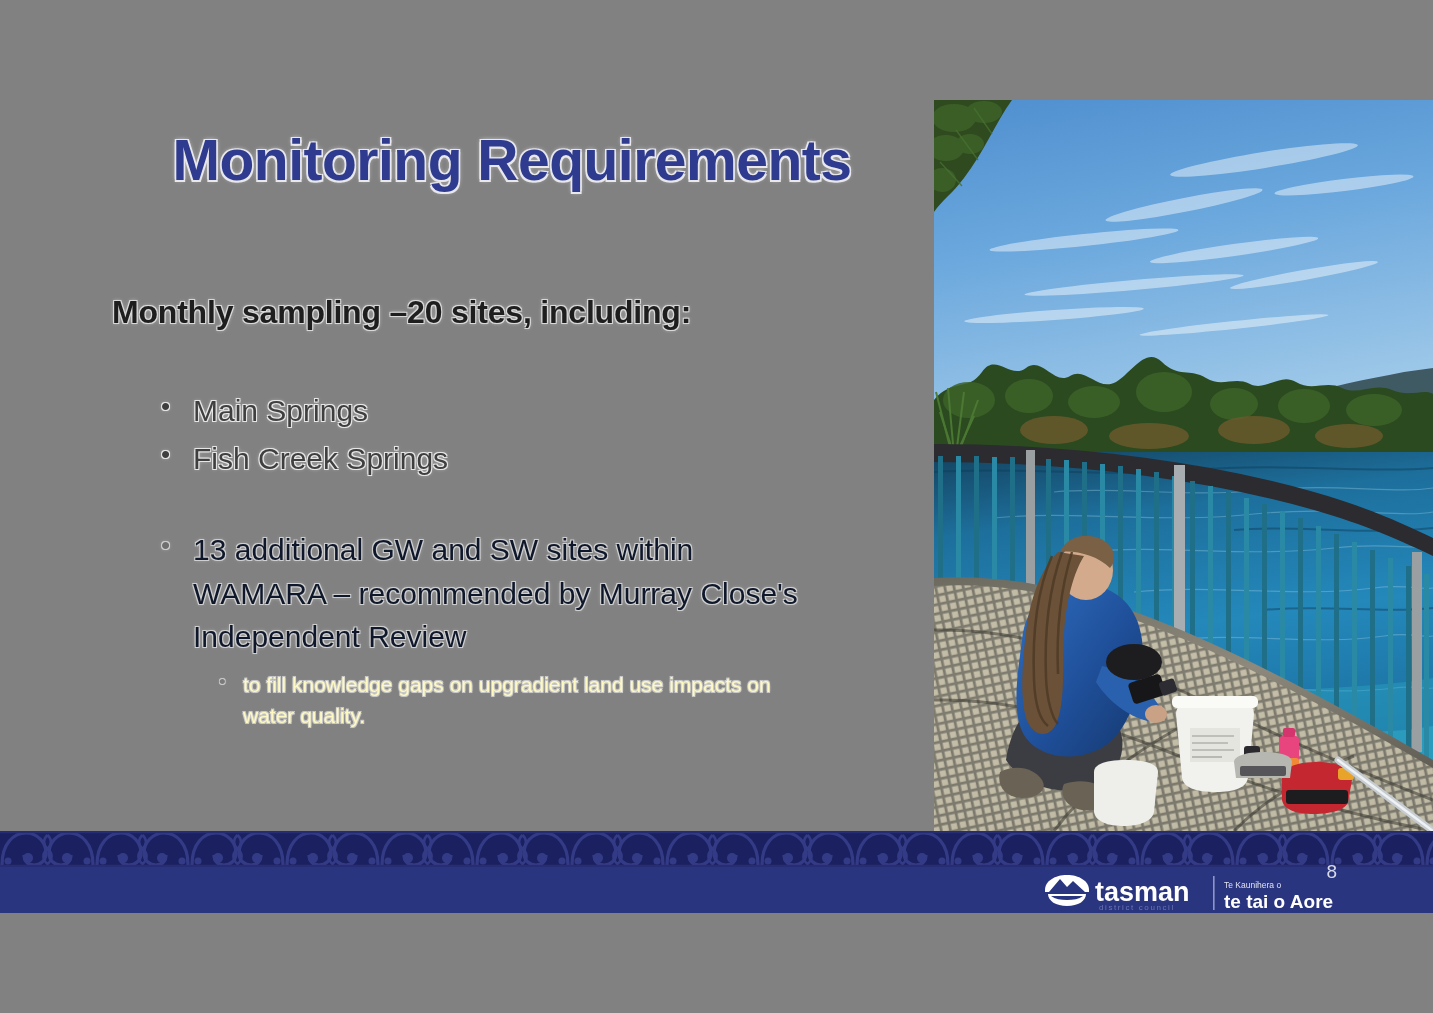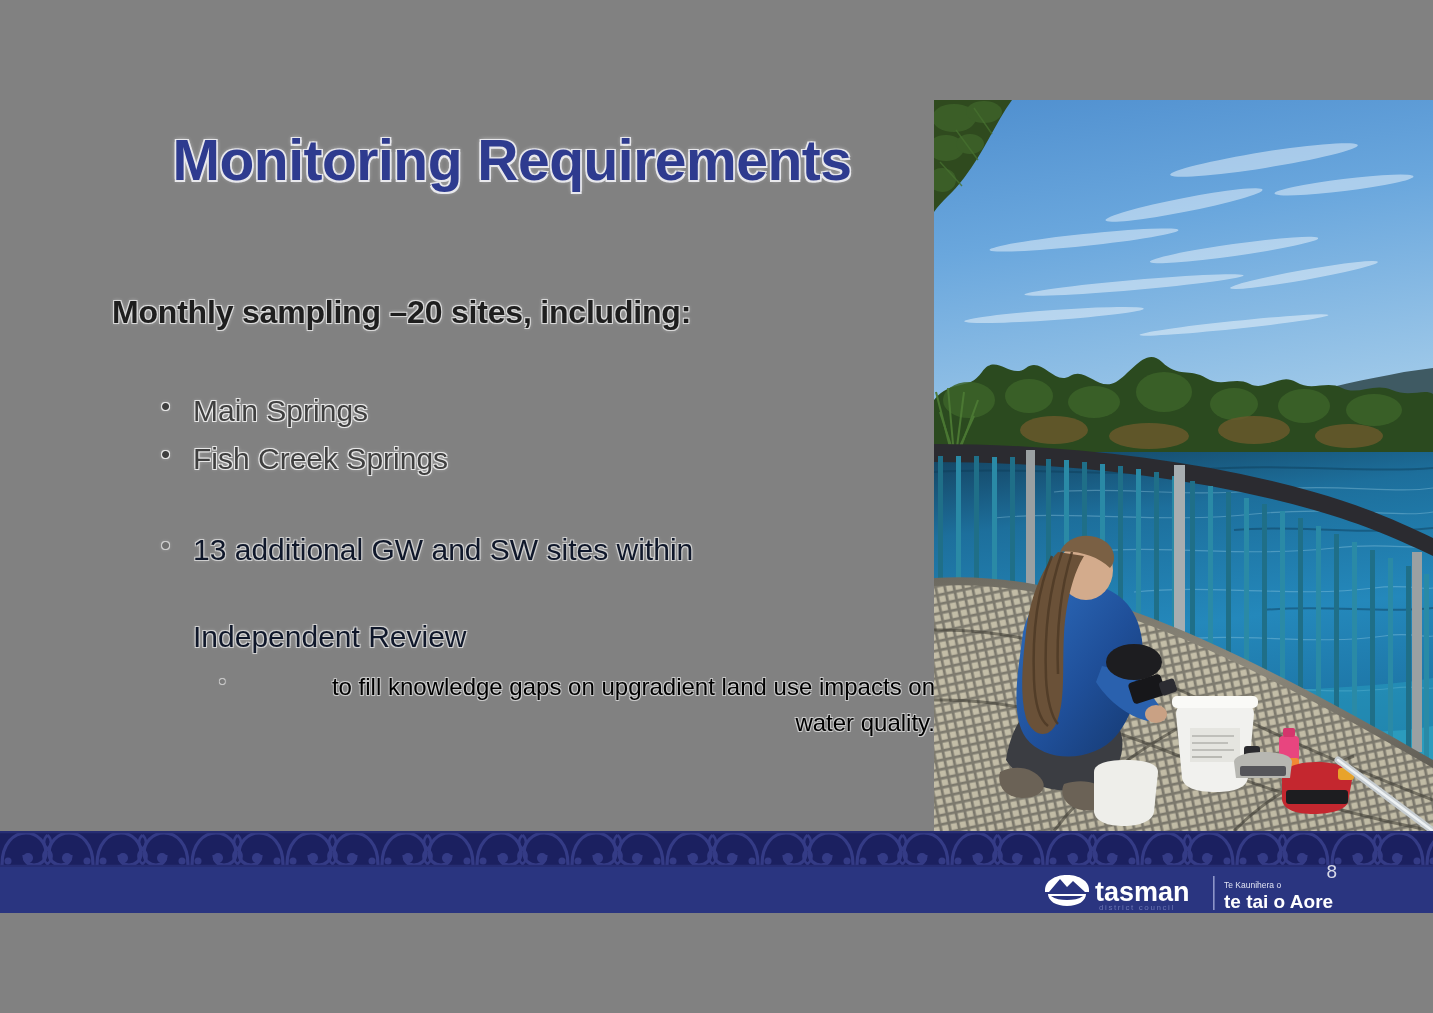--- a/index.html
+++ b/index.html
@@ -93,28 +93,27 @@
   .bullet.faded::before { color: #6f6f6f; }
 
   .bullet.gap { margin-top: 48px; }
   .bullet.tight { margin-top: 4px; }
 
   .subbullet {
     position: relative;
     margin-top: 10px;
     margin-left: 58px;
     padding-left: 30px;
-    font-size: 24px;
+    font-size: 21px;
     line-height: 1.5;
-    color: #000000;
+    color: #fef9c3;
     text-shadow:
       -0.8px -0.8px 0 #c9c9c9, 0.8px -0.8px 0 #c9c9c9,
       -0.8px  0.8px 0 #c9c9c9, 0.8px  0.8px 0 #c9c9c9,
       0 0 3px rgba(255,255,255,0.4);
-    text-align: right;
   }
   .subbullet::before {
     content: "\2022";
     position: absolute;
     left: 6px;
     top: -1px;
     font-size: 19px;
     color: #7a7a7a;
   }
 
@@ -179,21 +178,21 @@
   <div class="subtitle">Monthly sampling –20 sites, including:</div>
 
   <div class="bullet-block">
 
     <div class="bullet">Main Springs</div>
 
     <div class="bullet tight">Fish Creek Springs</div>
 
     <div class="bullet faded gap">
       <span>13 additional GW and SW sites within</span><br>
-      <br>
+      <span>WAMARA – recommended by Murray Close's</span><br>
       <span>Independent Review</span>
     </div>
 
     <div class="subbullet">
       <span>to fill knowledge gaps on upgradient land use impacts on</span><br>
       <span>water quality.</span>
     </div>
 
   </div>
 

